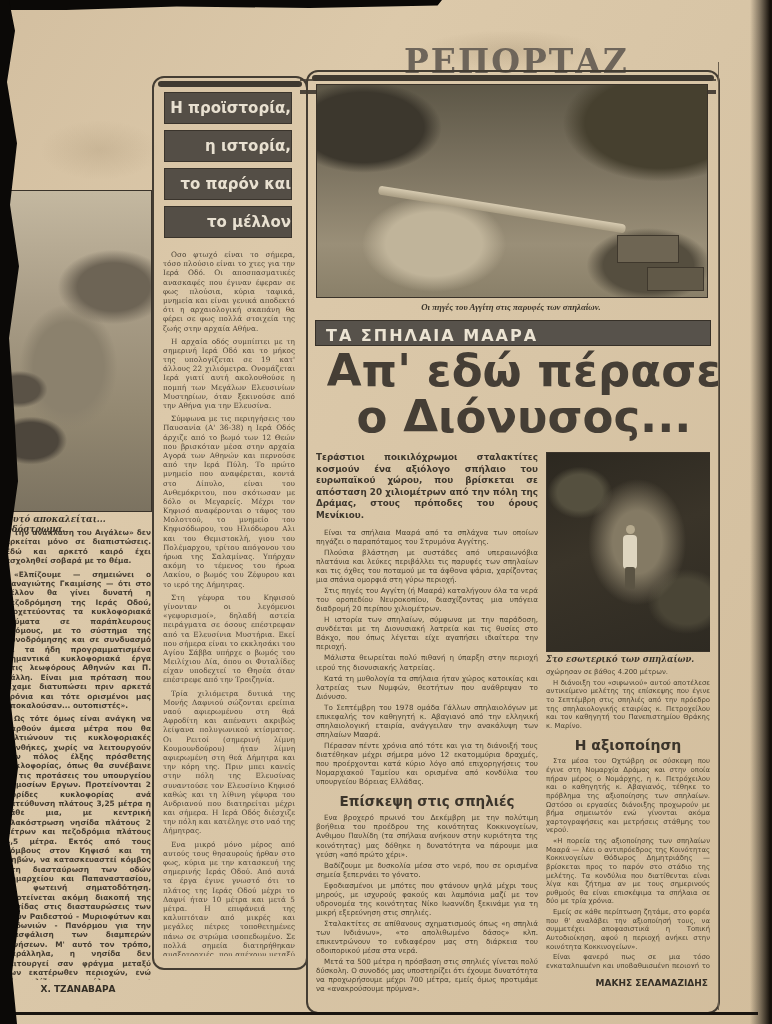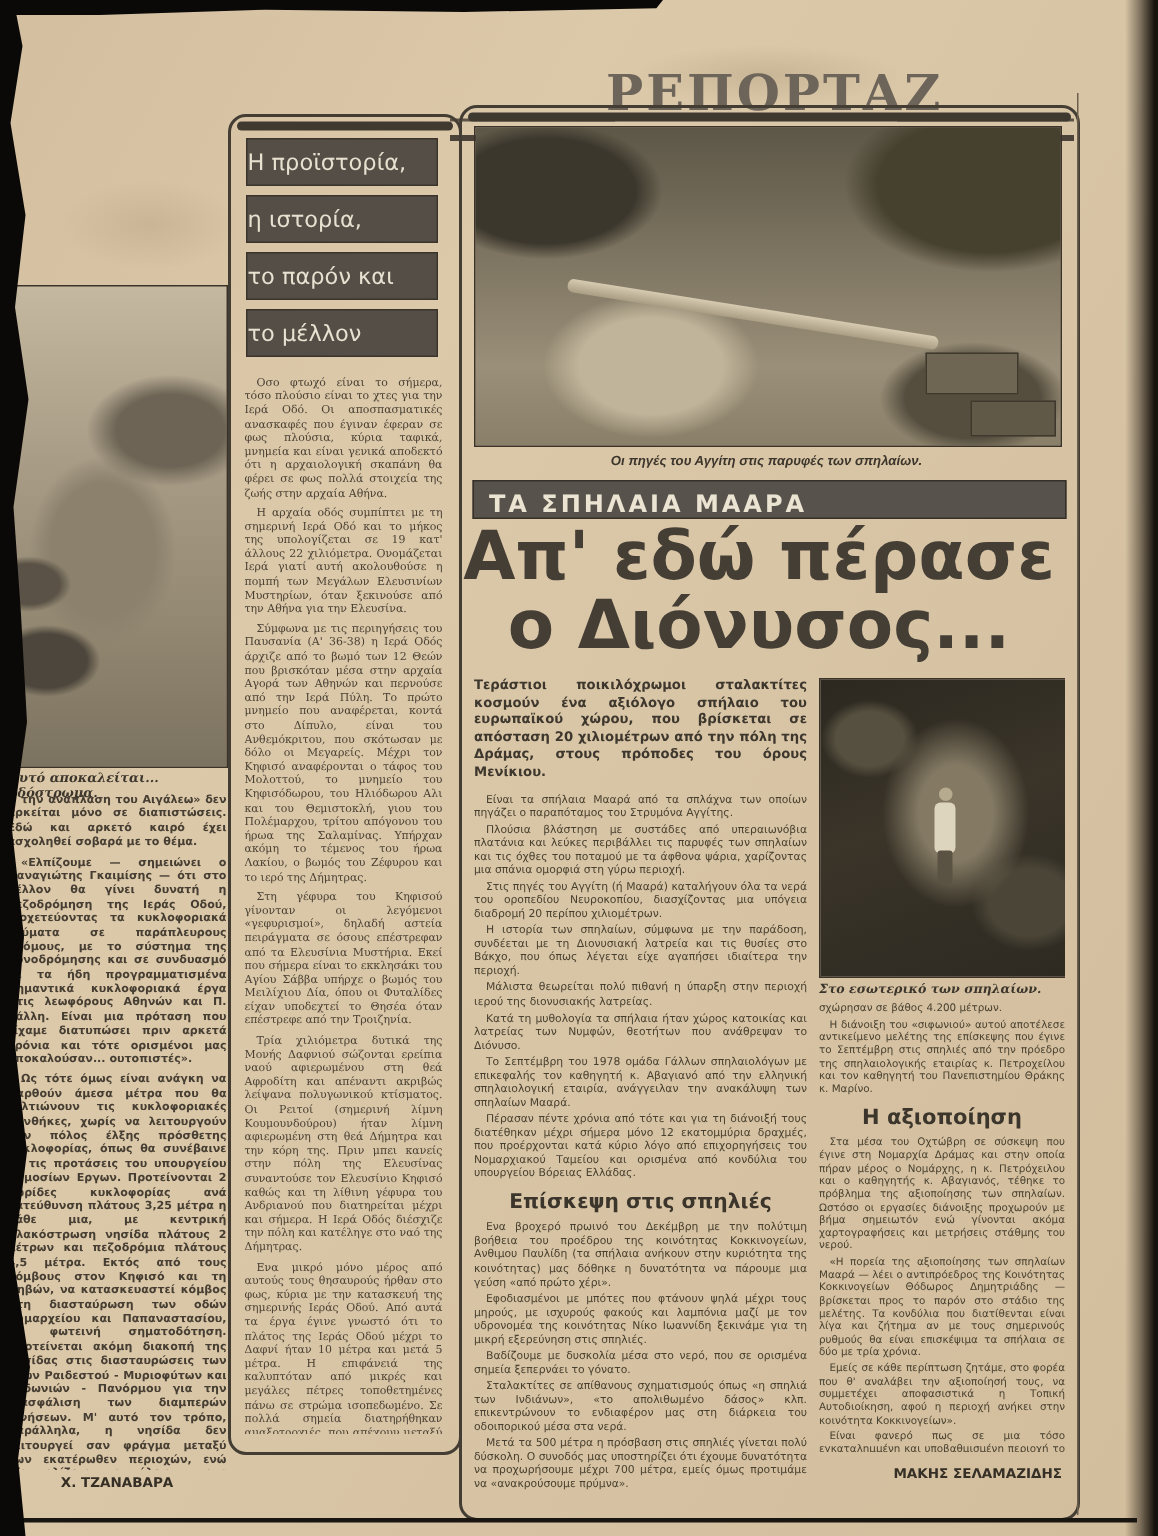--- a/index.html
+++ b/index.html
@@ -41,45 +41,45 @@
     font-style:italic;font-weight:bold;font-size:8.6px;color:#3c352b;}
   .lcol{position:absolute;left:5px;top:528px;width:146px;height:452px;overflow:hidden;}
   .l-para{font-size:7.4px;line-height:1.27;text-align:justify;margin:0 0 4px 0;text-indent:9px;
     font-weight:600;color:#463e32;}
   .l-byline{position:absolute;left:5px;top:984px;width:146px;text-align:center;
     font-size:9px;font-weight:bold;color:#352f26;}
 
   
   .sbox{left:152px;top:76px;width:152px;height:890px;}
   .stitle{position:absolute;left:10px;top:14px;width:128px;}
-  .stitle .tline{background:#544e46;color:#e8e0d0;font-size:15px;font-weight:normal;text-align:left;
+  .stitle .tline{background:#544e46;color:#e8e0d0;font-size:15px;font-weight:bold;text-align:right;
     padding:6px 0;margin-bottom:6px;border:1px solid #3a342c;}
   .sbody{position:absolute;left:9px;top:172px;width:132px;height:706px;overflow:hidden;}
   .s-para{font-family:"DejaVu Serif",serif;font-size:7.3px;line-height:1.26;text-align:justify;
     margin:0 0 4px 0;text-indent:8px;color:#4a4134;}
 
   
   .mbox{left:306px;top:70px;width:410px;height:940px;}
   .mphoto-top{position:absolute;left:8px;top:12px;width:390px;height:212px;border:1px solid #3a332a;
     background:
       radial-gradient(120px 70px at 12% 20%, #3c372d 0 50%, rgba(0,0,0,0) 65%),
       radial-gradient(150px 90px at 88% 18%, #46402f 0 50%, rgba(0,0,0,0) 65%),
       radial-gradient(120px 80px at 30% 75%, #c0b49a 0 40%, rgba(0,0,0,0) 60%),
       radial-gradient(100px 60px at 85% 85%, #554e3f 0 45%, rgba(0,0,0,0) 62%),
       linear-gradient(180deg,#5d5747 0%,#7d7461 40%,#9a8f78 75%,#8a8069 100%);}
   .log{position:absolute;left:60px;top:120px;width:250px;height:9px;background:linear-gradient(180deg,#d7cbb1,#a99d83);
     transform:rotate(9deg);border-radius:4px;}
   .block1{position:absolute;left:300px;top:150px;width:60px;height:26px;background:#6e6553;border:1px solid #3f382d;}
   .block2{position:absolute;left:330px;top:182px;width:55px;height:22px;background:#615948;border:1px solid #3f382d;}
   .mcap-top{position:absolute;left:8px;top:230px;width:390px;text-align:center;
-    font-family:Liberation Sans, sans-serif;font-style:italic;font-weight:bold;font-size:8.8px;color:#3c352b;}
+    font-family:Liberation Serif, serif;font-style:italic;font-weight:bold;font-size:8.8px;color:#3c352b;}
   .kicker{position:absolute;left:7px;top:248px;width:394px;height:24px;background:#57524b;
     border:1px solid #363028;}
   .kicker span{display:block;color:#ece4d3;font-size:16px;font-weight:bold;letter-spacing:2px;padding:5px 0 0 10px;}
-  .headline{position:absolute;left:0;top:276px;width:396px;text-align:center;
+  .headline{position:absolute;left:18px;top:276px;width:396px;text-align:center;
     font-size:45px;line-height:1.02;font-weight:bold;color:#453e35;letter-spacing:0px;}
   .mcols{position:absolute;left:8px;top:378px;width:394px;height:548px;}
   .mcol1{position:absolute;left:0;top:0;width:222px;height:548px;overflow:hidden;}
   .mcol2{position:absolute;left:230px;top:0;width:164px;height:548px;overflow:hidden;}
   .lead{font-size:8.8px;line-height:1.32;font-weight:bold;text-align:justify;color:#3e372d;margin:2px 0 6px 0;}
   .m-para{font-size:7.2px;line-height:1.26;text-align:justify;margin:0 0 2px 0;text-indent:8px;color:#48402f;}
   .m-para2{font-size:6.9px;line-height:1.25;text-align:justify;margin:0 0 2px 0;text-indent:7px;color:#48402f;}
   .subhead{font-size:13.5px;font-weight:bold;text-align:center;color:#3c352b;margin:7px 0 4px 0;}
   .cave-photo{position:absolute;left:0;top:2px;width:164px;height:198px;border:1px solid #3a332a;
     background:
@@ -162,22 +162,22 @@
         <p class="m-para">Είναι τα σπήλαια Μααρά από τα σπλάχνα των οποίων πηγάζει ο παραπόταμος του Στρυμόνα Αγγίτης.</p>
         <p class="m-para">Πλούσια βλάστηση με συστάδες από υπεραιωνόβια πλατάνια και λεύκες περιβάλλει τις παρυφές των σπηλαίων και τις όχθες του ποταμού με τα άφθονα ψάρια, χαρίζοντας μια σπάνια ομορφιά στη γύρω περιοχή.</p>
         <p class="m-para">Στις πηγές του Αγγίτη (ή Μααρά) καταλήγουν όλα τα νερά του οροπεδίου Νευροκοπίου, διασχίζοντας μια υπόγεια διαδρομή 20 περίπου χιλιομέτρων.</p>
         <p class="m-para">Η ιστορία των σπηλαίων, σύμφωνα με την παράδοση, συνδέεται με τη Διονυσιακή λατρεία και τις θυσίες στο Βάκχο, που όπως λέγεται είχε αγαπήσει ιδιαίτερα την περιοχή.</p>
         <p class="m-para">Μάλιστα θεωρείται πολύ πιθανή η ύπαρξη στην περιοχή ιερού της διονυσιακής λατρείας.</p>
         <p class="m-para">Κατά τη μυθολογία τα σπήλαια ήταν χώρος κατοικίας και λατρείας των Νυμφών, θεοτήτων που ανάθρεψαν το Διόνυσο.</p>
         <p class="m-para">Το Σεπτέμβρη του 1978 ομάδα Γάλλων σπηλαιολόγων με επικεφαλής τον καθηγητή κ. Αβαγιανό από την ελληνική σπηλαιολογική εταιρία, ανάγγειλαν την ανακάλυψη των σπηλαίων Μααρά.</p>
         <p class="m-para">Πέρασαν πέντε χρόνια από τότε και για τη διάνοιξή τους διατέθηκαν μέχρι σήμερα μόνο 12 εκατομμύρια δραχμές, που προέρχονται κατά κύριο λόγο από επιχορηγήσεις του Νομαρχιακού Ταμείου και ορισμένα από κονδύλια του υπουργείου Βόρειας Ελλάδας.</p>
         <div class="subhead">Επίσκεψη στις σπηλιές</div>
         <p class="m-para">Ενα βροχερό πρωινό του Δεκέμβρη με την πολύτιμη βοήθεια του προέδρου της κοινότητας Κοκκινογείων, Ανθιμου Παυλίδη (τα σπήλαια ανήκουν στην κυριότητα της κοινότητας) μας δόθηκε η δυνατότητα να πάρουμε μια γεύση «από πρώτο χέρι».</p>
+        <p class="m-para">Βαδίζουμε με δυσκολία μέσα στο νερό, που σε ορισμένα σημεία ξεπερνάει το γόνατο.</p>
         <p class="m-para">Εφοδιασμένοι με μπότες που φτάνουν ψηλά μέχρι τους μηρούς, με ισχυρούς φακούς και λαμπόνια μαζί με τον υδρονομέα της κοινότητας Νίκο Ιωαννίδη ξεκινάμε για τη μικρή εξερεύνηση στις σπηλιές.</p>
-        <p class="m-para">Βαδίζουμε με δυσκολία μέσα στο νερό, που σε ορισμένα σημεία ξεπερνάει το γόνατο.</p>
         <p class="m-para">Σταλακτίτες σε απίθανους σχηματισμούς όπως «η σπηλιά των Ινδιάνων», «το απολιθωμένο δάσος» κλπ. επικεντρώνουν το ενδιαφέρον μας στη διάρκεια του οδοιπορικού μέσα στα νερά.</p>
         <p class="m-para">Μετά τα 500 μέτρα η πρόσβαση στις σπηλιές γίνεται πολύ δύσκολη. Ο συνοδός μας υποστηρίζει ότι έχουμε δυνατότητα να προχωρήσουμε μέχρι 700 μέτρα, εμείς όμως προτιμάμε να «ανακρούσουμε πρύμνα».</p>
 
       </div>
 
       <div class="mcol2">
         <div class="cave-photo">
           <div class="figure-head"></div>
           <div class="figure-body"></div>
           <div class="figure-legs"></div>

